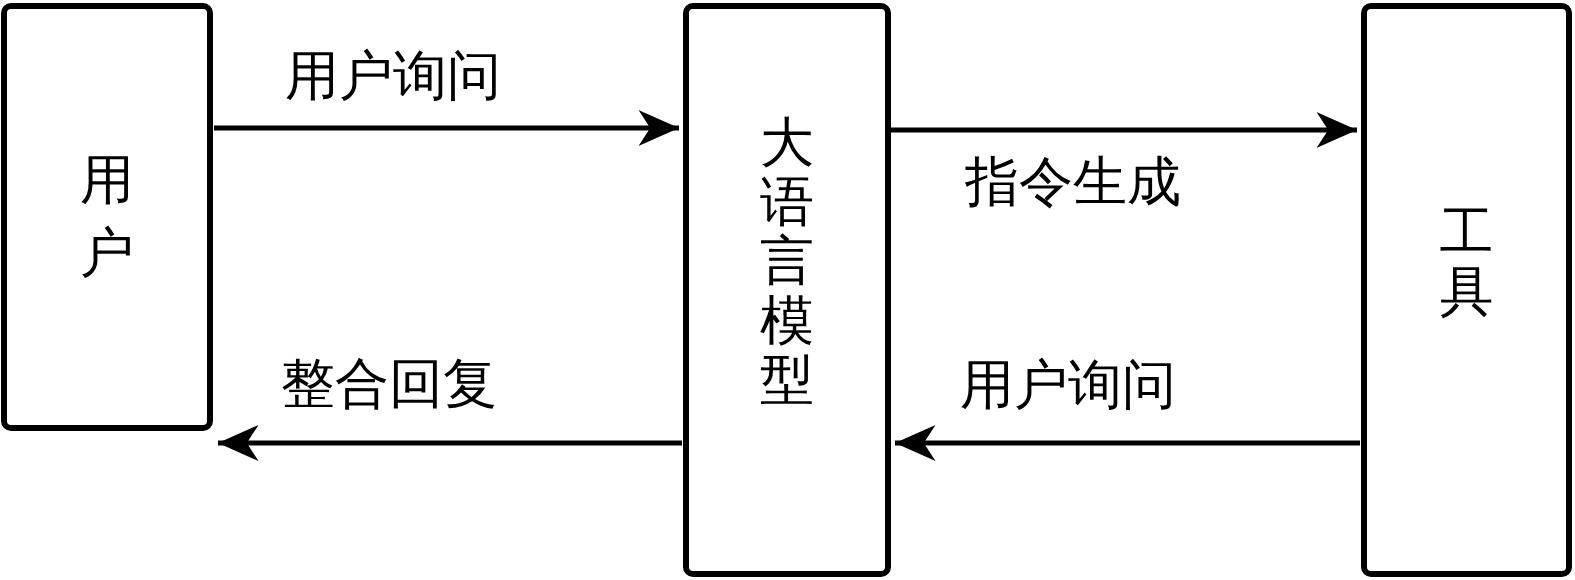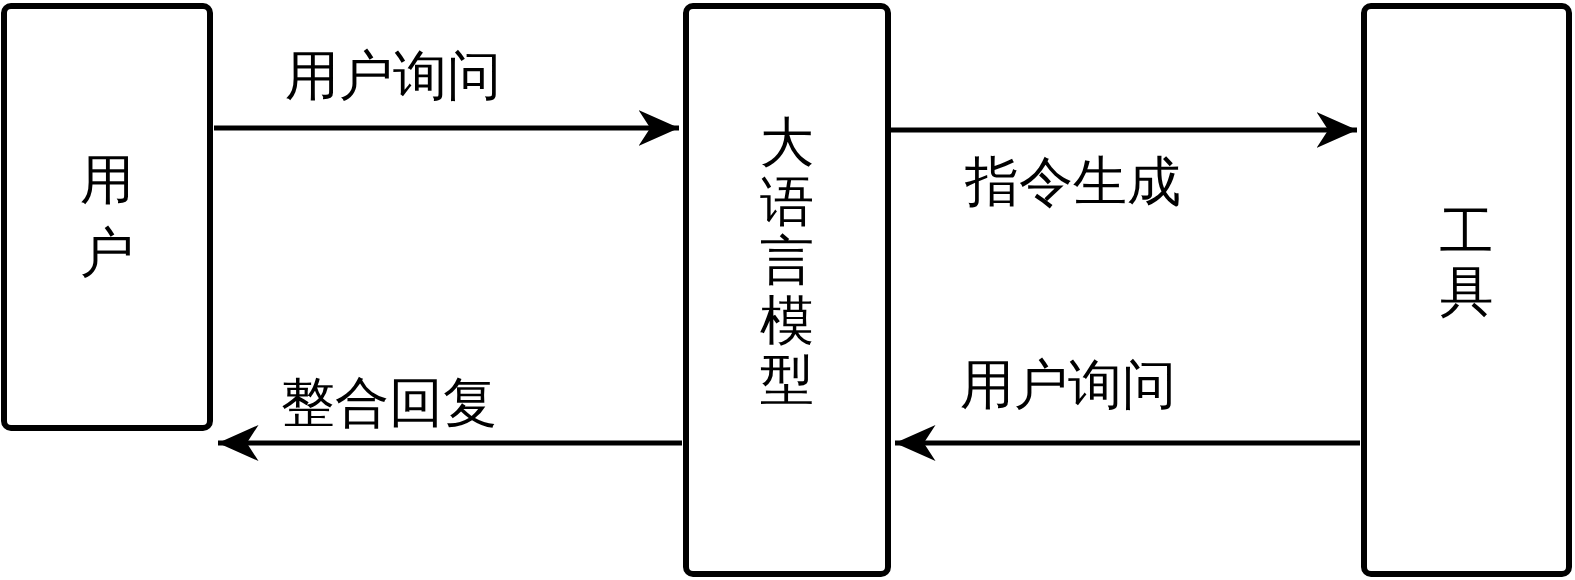--- a/index.html
+++ b/index.html
@@ -52,21 +52,21 @@
     line-height: 1.05;
     color: #000000;
     text-align: left;
     letter-spacing: 0px;
     white-space: nowrap;
   }
   .lbl-user-query       { left: 285px; width: 320px; top: 48px;  }
   .lbl-usage-planning   { left: 965px; width: 330px; top: 54px;  }
   .lbl-instruction-gen  { left: 965px; width: 330px; top: 154px; }
   .lbl-call-result      { left: 960px; width: 330px; top: 357px; }
-  .lbl-integrated-reply { left: 281px; width: 330px; top: 356px; margin-top: 19px; }
+  .lbl-integrated-reply { left: 281px; width: 330px; top: 356px; }
 </style>
 </head>
 <body>
 
 <div class="canvas">
 
   <svg class="edge-layer" width="1575" height="580" viewBox="0 0 1575 580" xmlns="http://www.w3.org/2000/svg">
     <defs>
       <marker id="arrowhead" viewBox="0 0 10 10" refX="9" refY="5" markerWidth="9" markerHeight="9" orient="auto">
         <path d="M0,1 L9,5 L0,9 L2.6,5 Z" fill="#000000"></path>

